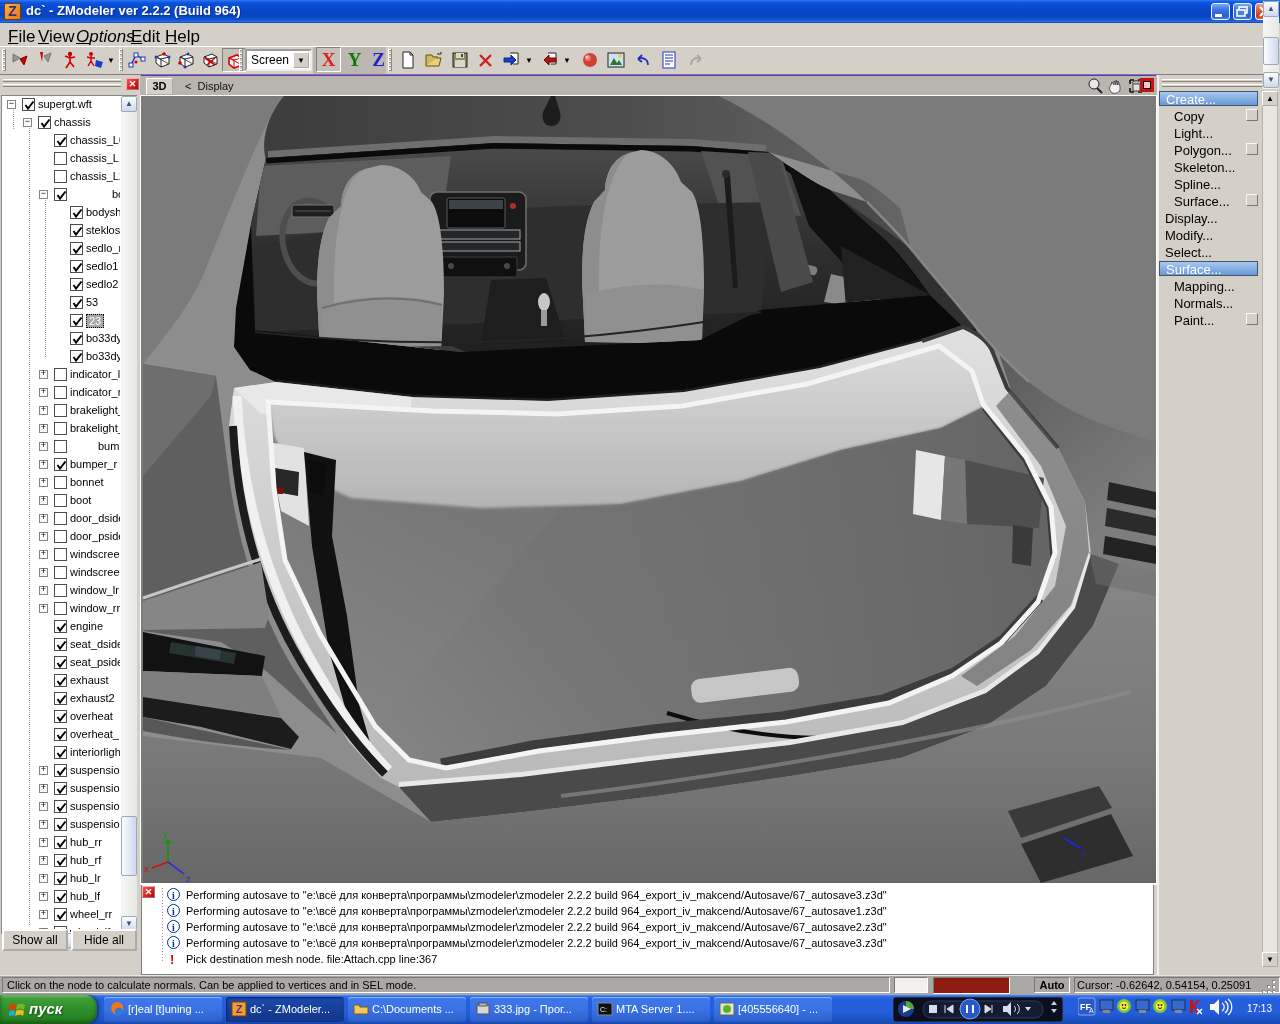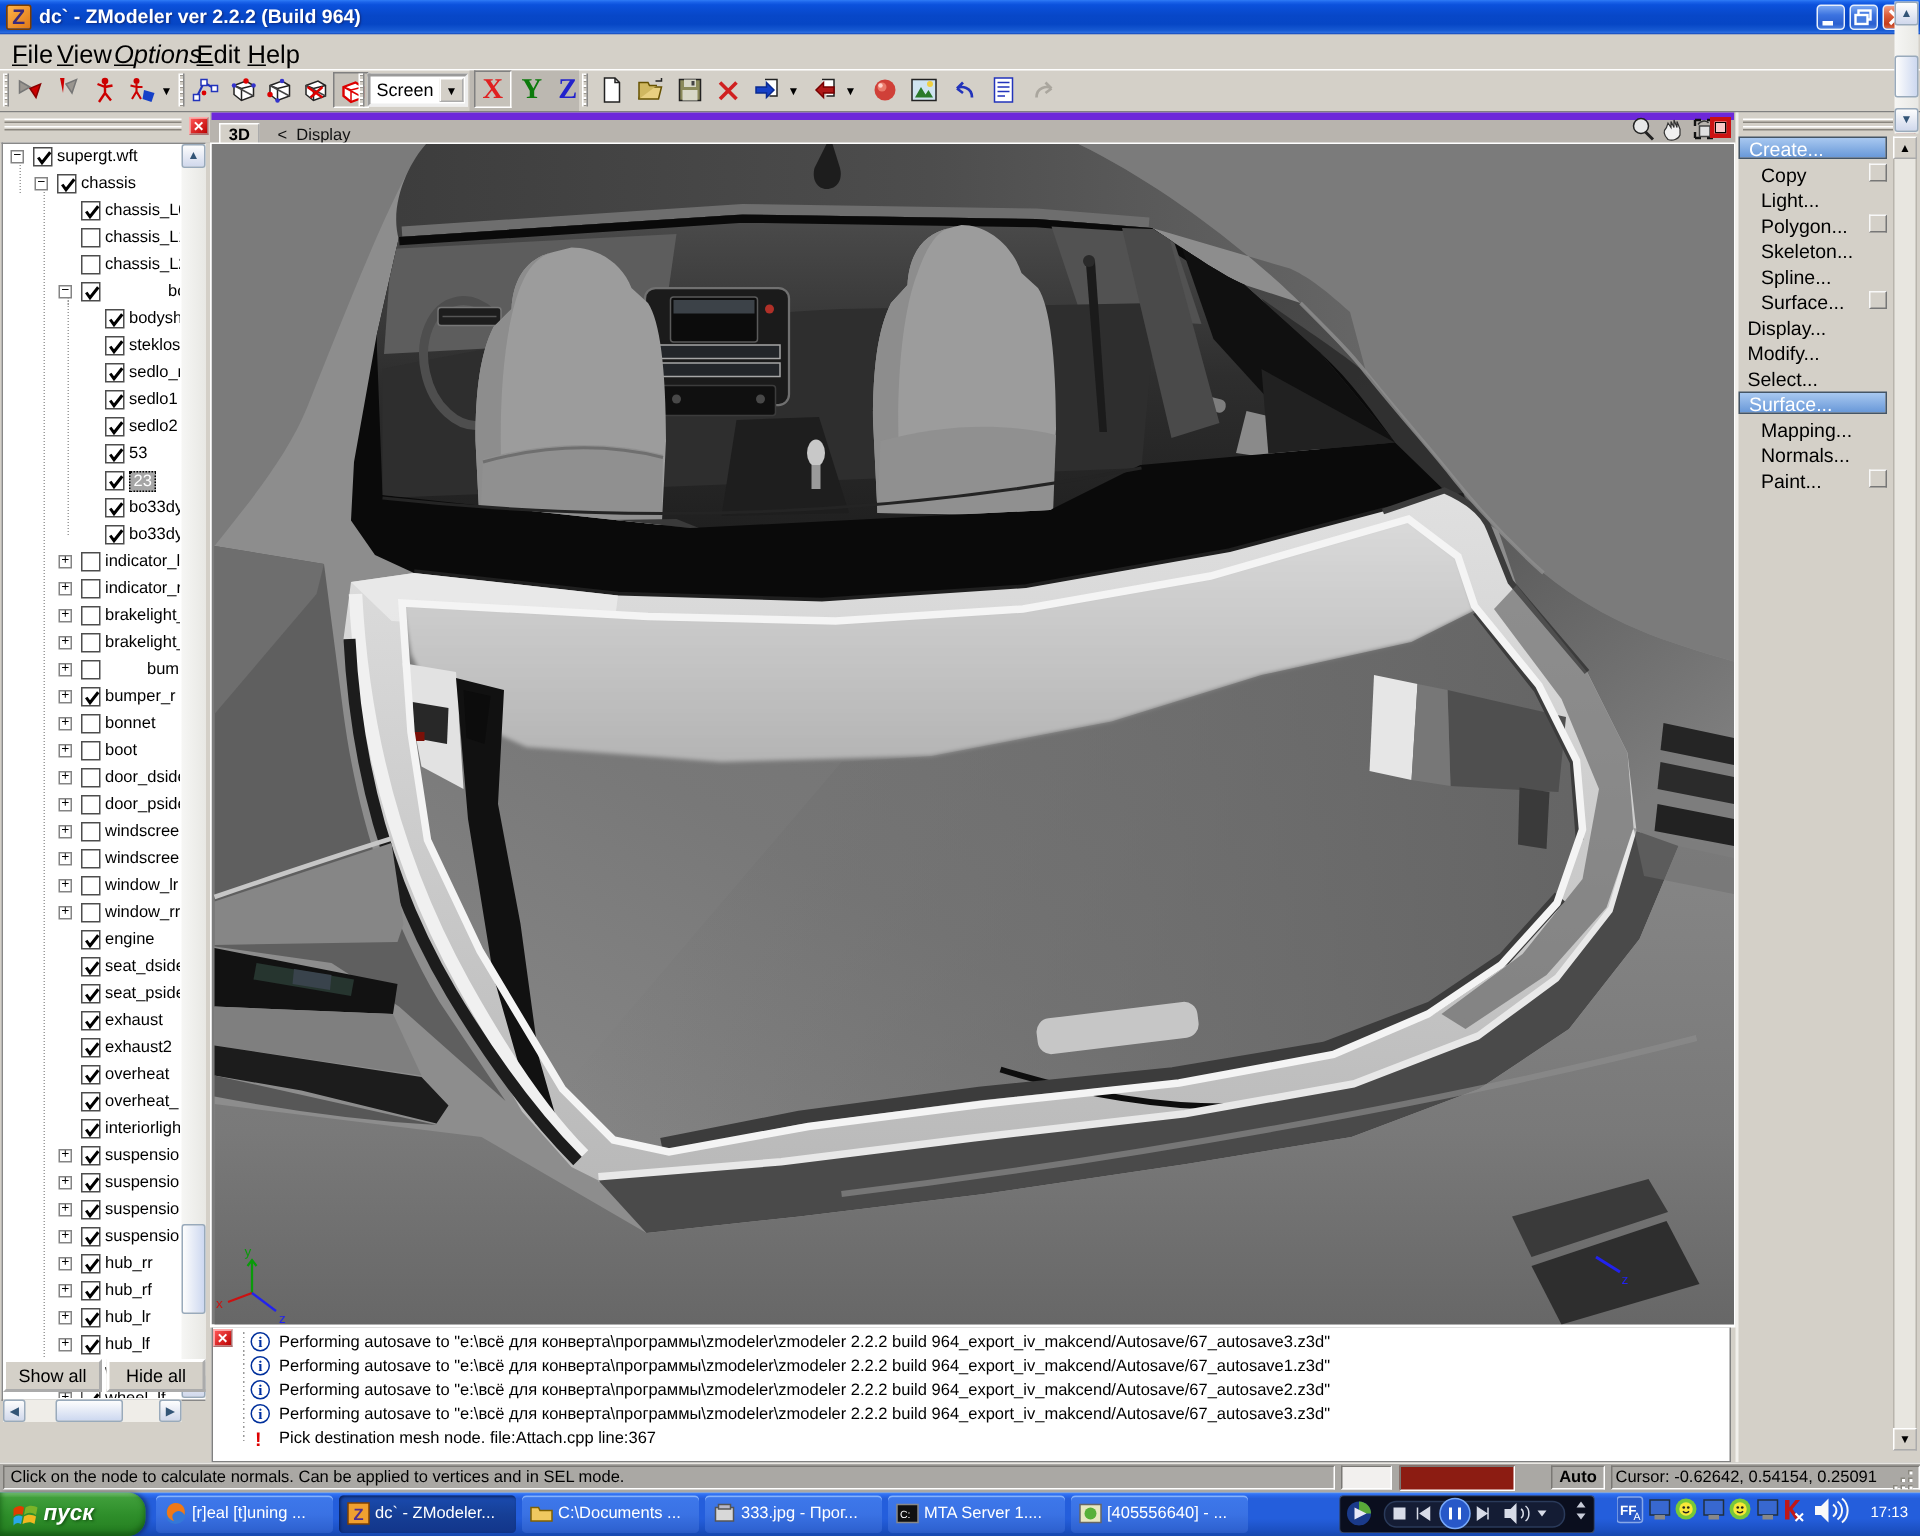--- a/index.html
+++ b/index.html
@@ -18,37 +18,37 @@
 .pressed{background:#c6c2ba;border:1px solid;border-color:#808080 #fff #fff #808080;}
 #xyzpanel{left:313px;top:47px;width:73px;height:27px;background:#bcb8b1;}
 .xyz{top:1px;width:25px;height:25px;font-family:"Liberation Serif",serif;font-weight:bold;font-size:19px;text-align:center;line-height:24px;}
 #combo{left:245px;top:49px;width:67px;height:22px;background:#fff;border:2px inset #eee;}
 #combo span{position:absolute;left:4px;top:2px;font-size:12px;}
 #combobtn{position:absolute;right:1px;top:1px;width:16px;height:16px;background:#d4d0c8;border:1px outset #fff;font-size:8px;text-align:center;line-height:15px;}
 #row2{left:0;top:75px;width:1280px;height:21px;background:#b8b4ae;}
 #lpanelhead{left:0;top:75px;width:140px;height:20px;background:#d4d0c8;}
 .griph{left:3px;width:118px;height:3px;border-top:1px solid #fff;border-bottom:1px solid #8a867e;}
 .redx{width:13px;height:12px;background:linear-gradient(135deg,#f55,#b00);border:1px outset #faa;color:#fff;font-weight:bold;font-size:9px;line-height:10px;text-align:center;}
-#tabbar{left:141px;top:75px;width:1015px;height:21px;background:#b8b4ae;border-top:5px solid #6d28d9;}
+#tabbar{left:141px;top:75px;width:1015px;height:21px;background:#b8b4ae;border-top:1px solid #6d28d9;}
 #btn3d{left:5px;top:2px;width:27px;height:17px;background:#d4d0c8;border:1px outset #fff;font-size:11px;font-weight:bold;text-align:center;line-height:15px;}
 #dsp{left:44px;top:4px;font-size:11px;color:#111;}
 #treepanel{left:0;top:95px;width:140px;height:857px;background:#d4d0c8;}
 #treewhite{left:1px;top:0px;width:136px;height:839px;background:#fff;border:1px solid #888;border-right:none;}
 #treeclip{left:2px;top:1px;width:118px;height:836px;overflow:hidden;}
 .trow{position:absolute;left:0;height:18px;width:200px;}
 .texp{position:absolute;top:4px;width:9px;height:9px;background:#fff;border:1px solid #848484;color:#000;font-size:9px;line-height:7px;text-align:center;font-family:"Liberation Mono",monospace;}
 .tchk{position:absolute;top:2px;width:13px;height:13px;background:#fff;border:1px solid #4d4d4d;}
 .tchk svg{position:absolute;left:0px;top:0px;}
 .tlab{position:absolute;top:2px;font-size:11px;color:#000;white-space:nowrap;}
 .tsel{background:#a6a6a6;border:1px dotted #000;color:#fff;padding:0 2px;}
 #vscroll{left:121px;top:1px;width:16px;height:836px;background:linear-gradient(90deg,#f6f6f4,#e8e8e4);}
 .sbtn{left:0;width:16px;height:16px;background:linear-gradient(180deg,#fdfdfd,#d0d8ec);border:1px solid #9ab;border-radius:2px;color:#357;font-size:8px;text-align:center;line-height:14px;}
 #hscroll{left:2px;top:838px;width:119px;height:15px;background:#efede8;}
 .sbtnh{top:0;width:15px;height:15px;background:linear-gradient(180deg,#fdfdfd,#d0d8ec);border:1px solid #9ab;border-radius:2px;color:#357;font-size:8px;text-align:center;line-height:13px;}
-.showbtn{top:811px;width:66px;height:22px;background:#d4d0c8;border:2px outset #fff;font-size:12px;text-align:center;line-height:18px;}
+.showbtn{top:834px;width:66px;height:22px;background:#d4d0c8;border:2px outset #fff;font-size:12px;text-align:center;line-height:18px;}
 #rpanel{left:1157px;top:75px;width:123px;height:900px;background:#d4d0c8;border-left:2px solid #f2f0ec;}
 .rrow{position:absolute;font-size:13px;color:#000;white-space:nowrap;}
 .rhl{background:linear-gradient(180deg,#a8c8f0,#6898d8);border:1px solid #456;color:#fff;}
 .rsq{position:absolute;left:89px;width:12px;height:12px;background:#d4d0c8;border:1px solid;border-color:#f8f8f8 #777 #777 #f8f8f8;}
 #logpanel{left:141px;top:884px;width:1013px;height:91px;background:#fff;border:1px solid #808080;}
 .logrow{position:absolute;left:26px;font-size:11px;color:#000;white-space:nowrap;}
 .ico-i{position:absolute;left:-19px;top:-1px;width:13px;height:13px;border:1px solid #00309c;border-radius:50%;background:#fff;color:#0030a0;font-weight:bold;font-size:10px;text-align:center;line-height:13px;font-family:"Liberation Serif",serif;}
 #logscroll{position:absolute;right:1px;top:1px;width:16px;height:88px;background:linear-gradient(90deg,#f6f6f4,#e8e8e4);}
 #statusbar{left:0;top:975px;width:1280px;height:20px;background:#aaa8a4;border-top:1px solid #e8e6e2;}
 .sseg{top:2px;height:16px;border:1px solid;border-color:#7a7874 #fff #fff #7a7874;font-size:11px;white-space:nowrap;overflow:hidden;}

